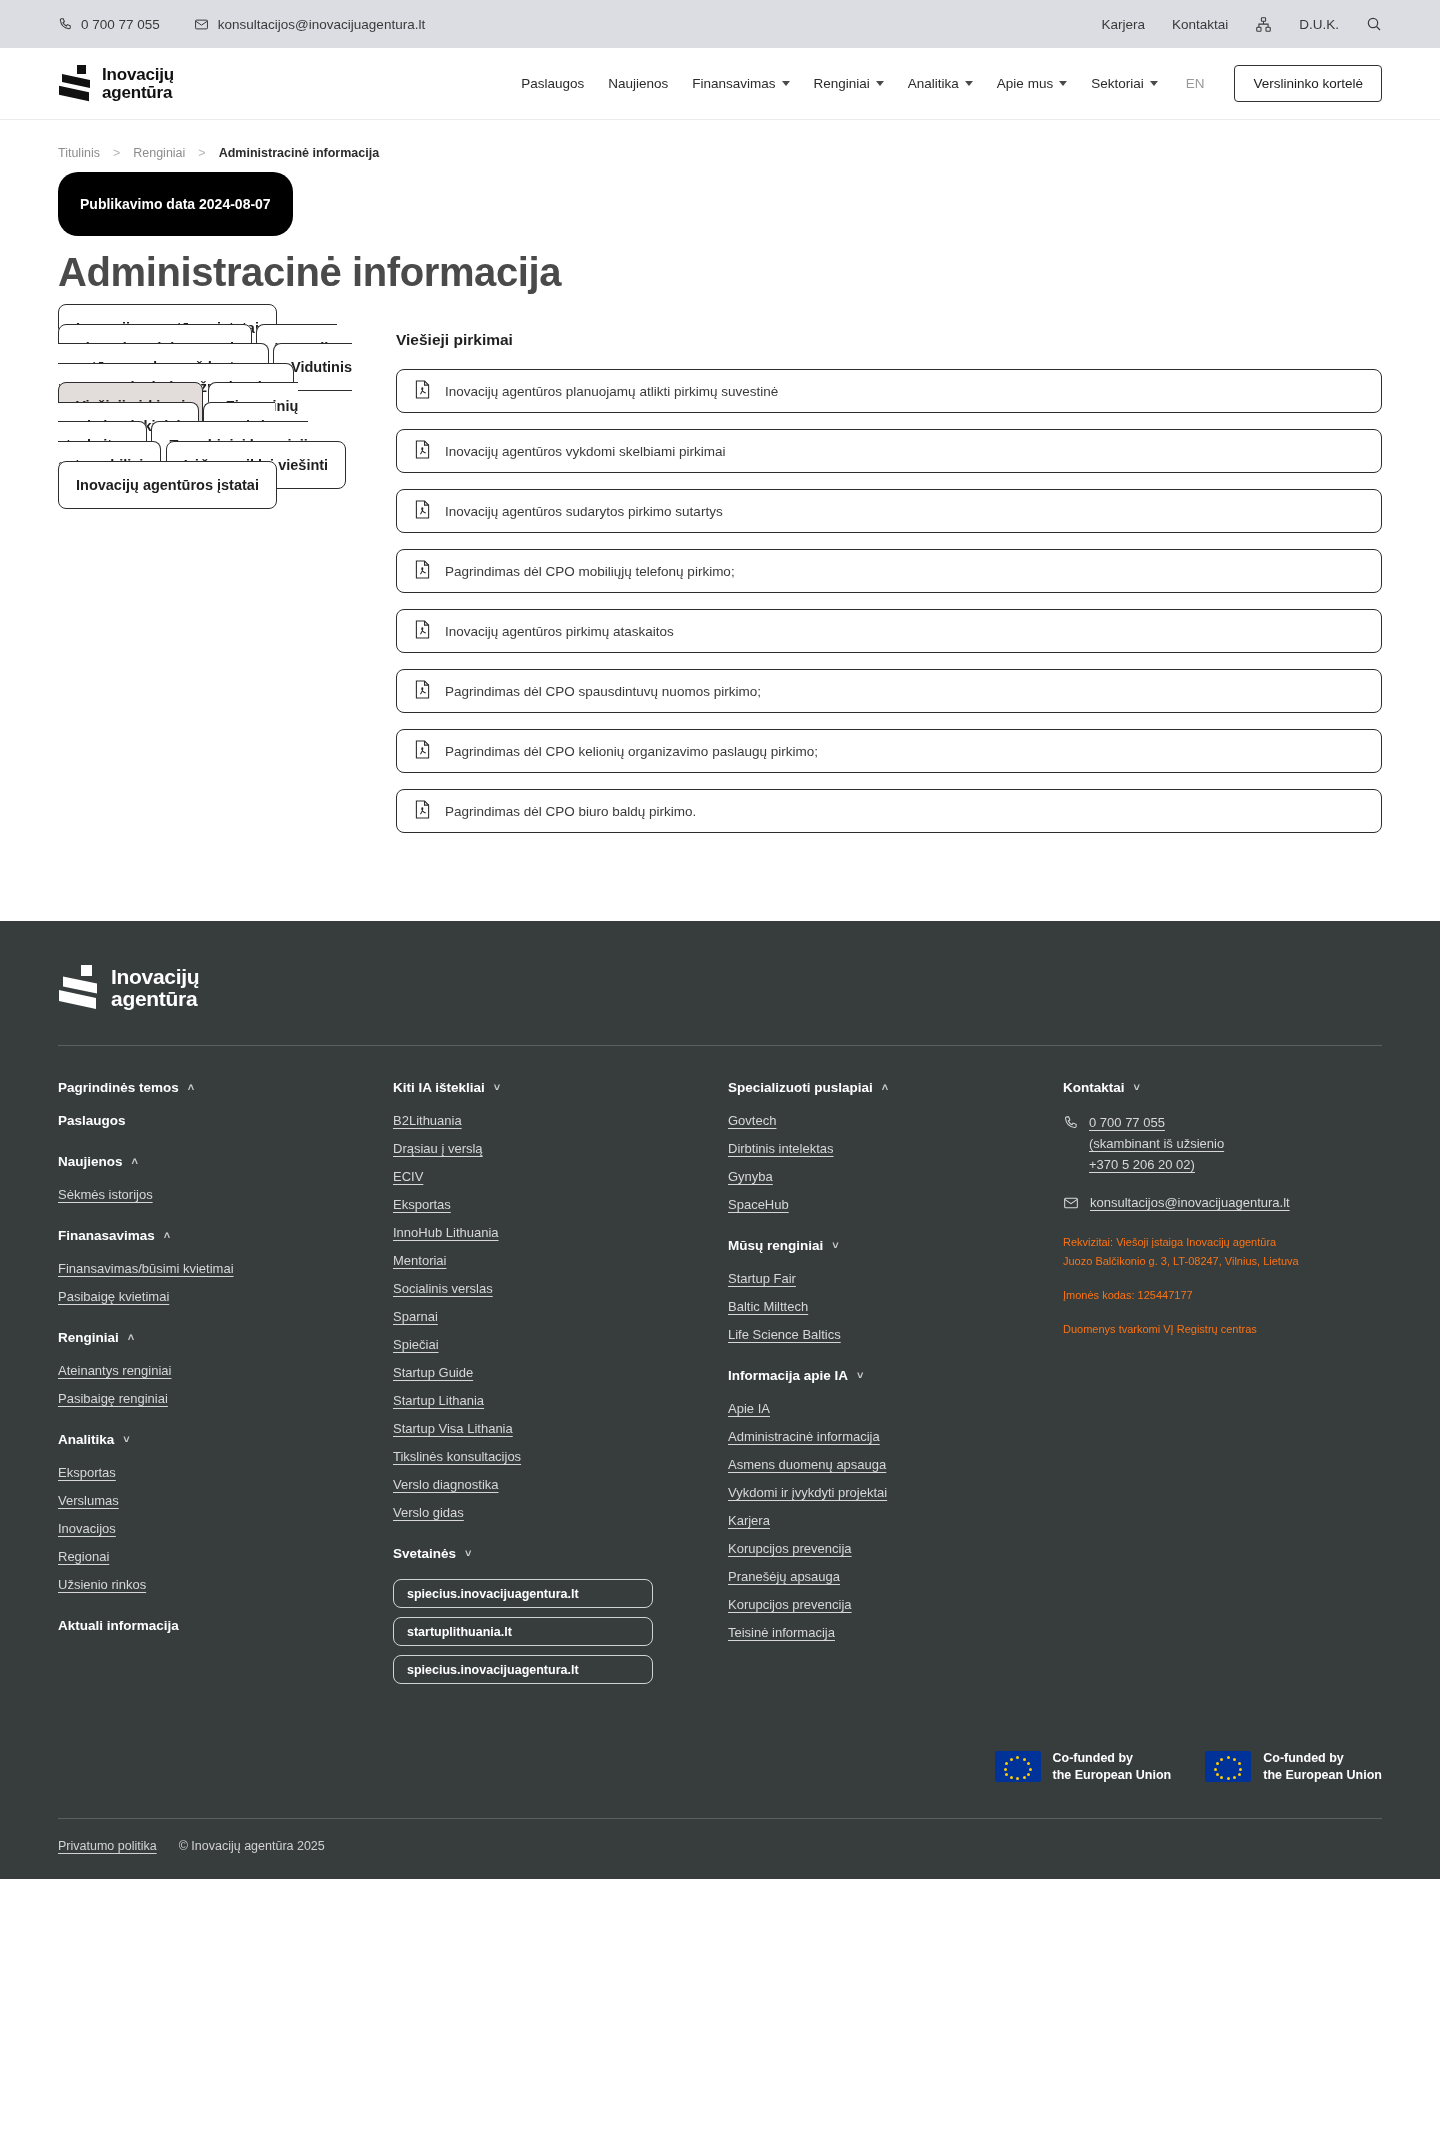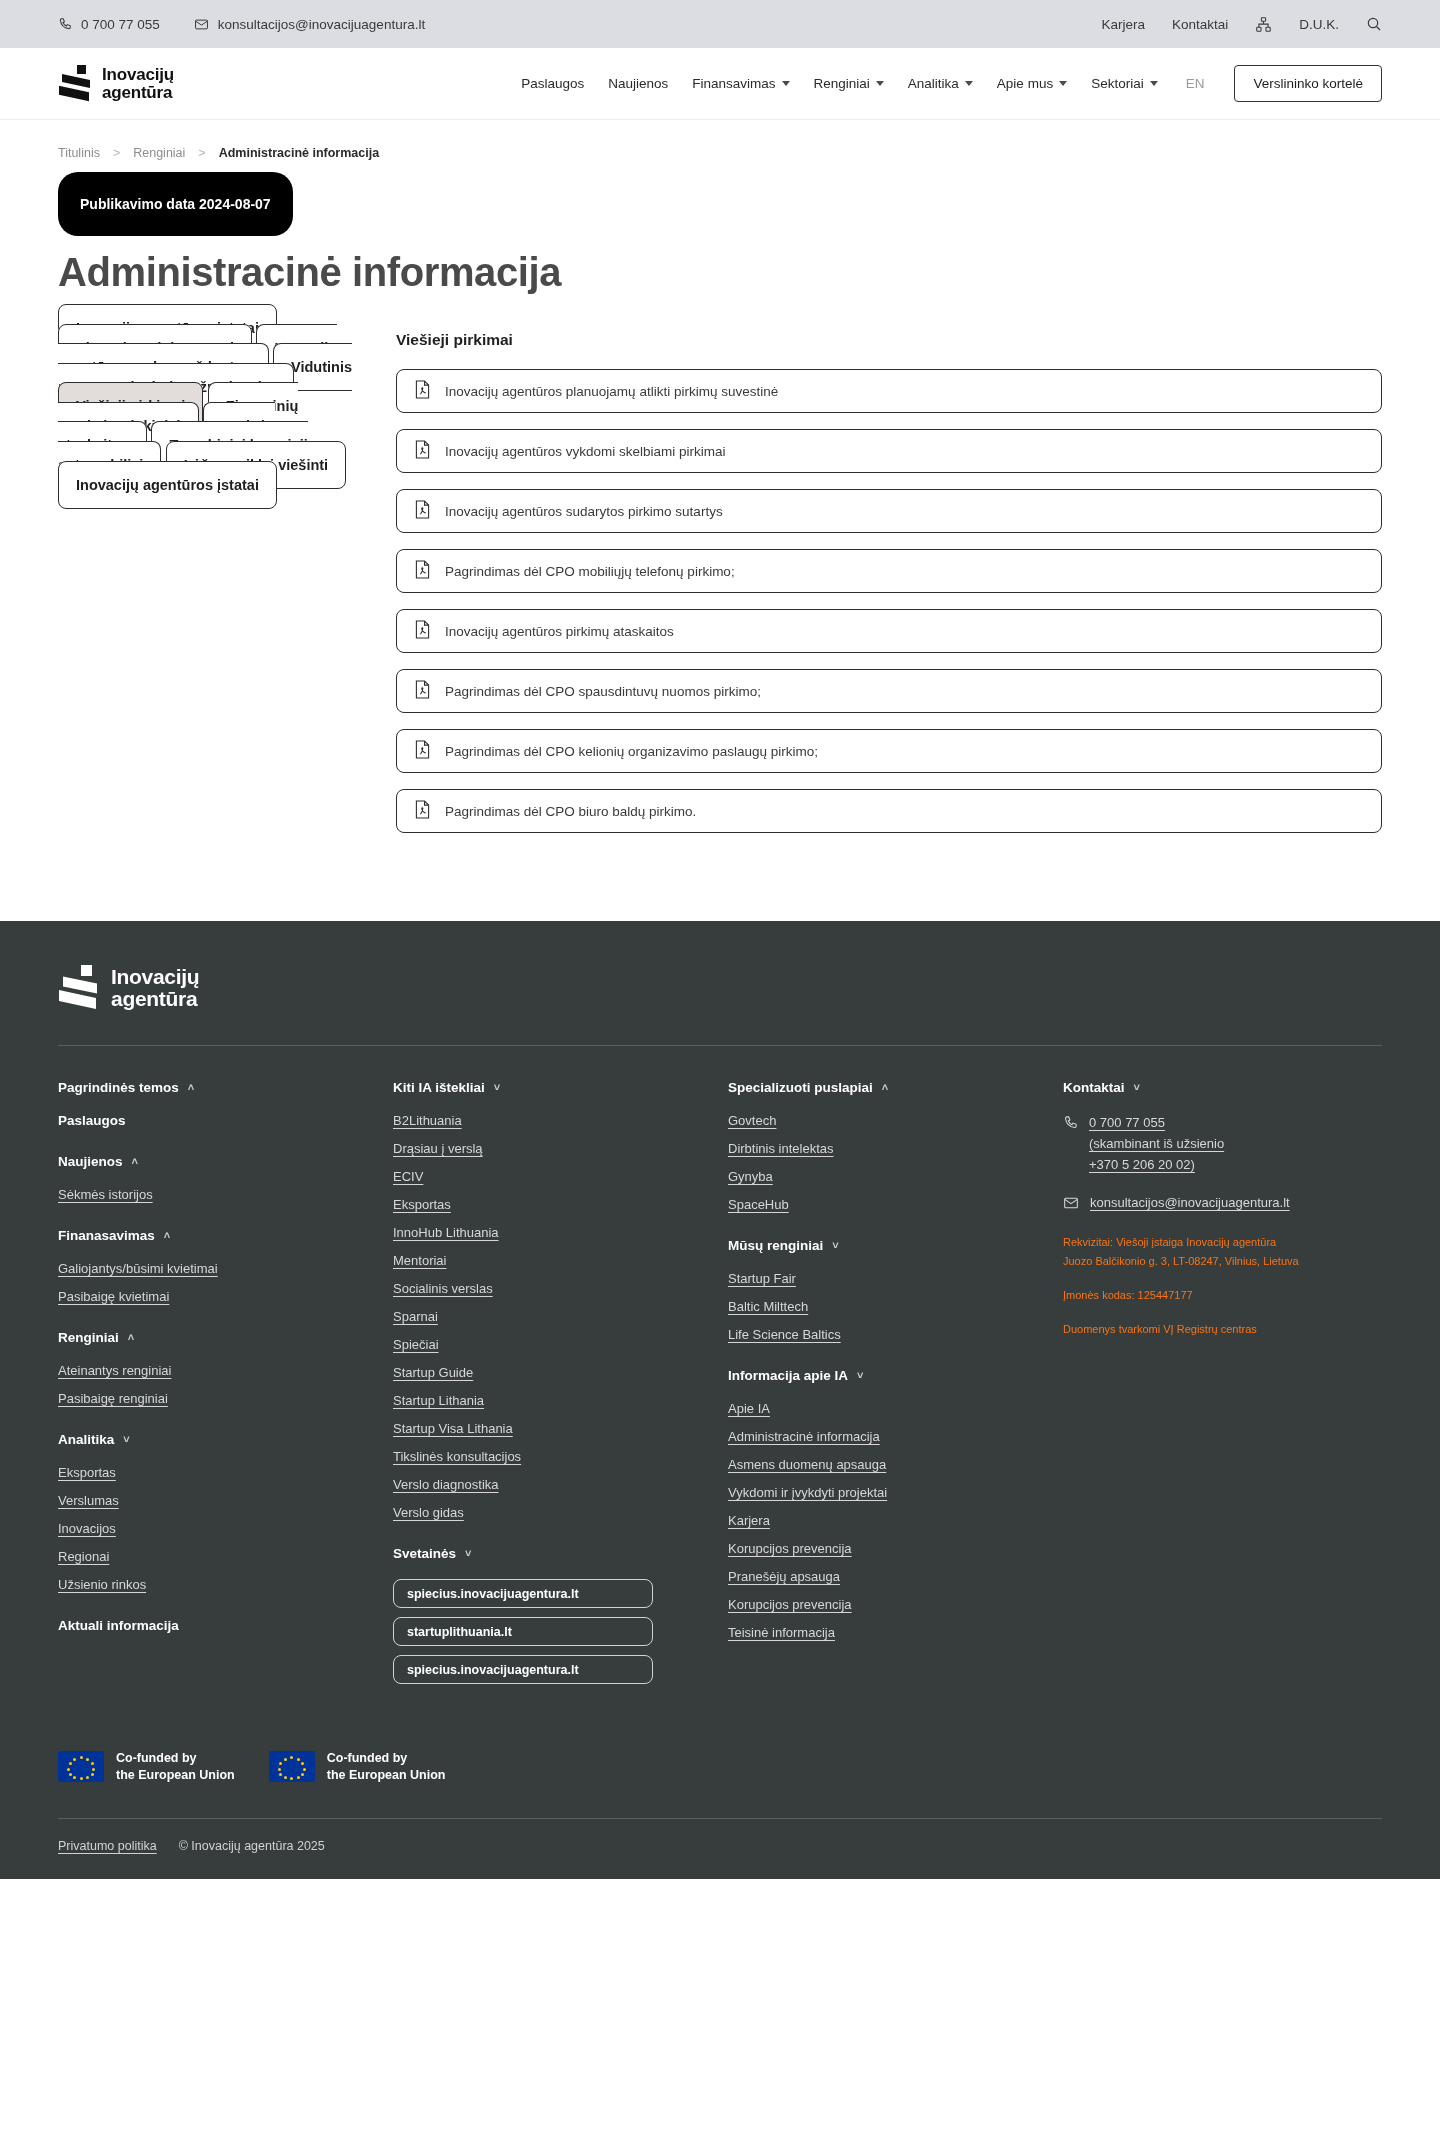--- a/index.html
+++ b/index.html
@@ -217,21 +217,21 @@
   
   .contact-row { display: flex; gap: 11px; margin-bottom: 18px; align-items: flex-start; }
   .contact-ico { padding-top: 2px; flex: 0 0 auto; }
   .contact-lines { font-size: 13px; color: #d7d7d7; line-height: 1.6; }
   .contact-lines .u { text-decoration: underline; text-underline-offset: 3px; display: block; }
   .contact-block { font-size: 11px; color: #f97316; line-height: 1.65; margin-bottom: 16px; }
 
   
   .eu-row {
     display: flex;
-    justify-content: flex-start;
+    justify-content: flex-end;
     gap: 34px;
     padding-bottom: 34px;
   }
   .eu-badge { display: flex; align-items: center; gap: 12px; }
   .eu-flag {
     width: 46px; height: 31px;
     background: #003399;
     border-radius: 2px;
     position: relative;
   }
@@ -470,21 +470,21 @@
           <span class="chev">˄</span>
         </div>
         <a class="flink">Sėkmės istorijos</a>
       </div>
 
       <div class="fgroup">
         <div class="fgroup-title">
           <span>Finanasavimas</span>
           <span class="chev">˄</span>
         </div>
-        <a class="flink">Galiojantys/būsimi kvietimai</a>
+        <a class="flink">Finansavimas/būsimi kvietimai</a>
         <a class="flink">Pasibaigę kvietimai</a>
       </div>
 
       <div class="fgroup">
         <div class="fgroup-title">
           <span>Renginiai</span>
           <span class="chev">˄</span>
         </div>
         <a class="flink">Ateinantys renginiai</a>
         <a class="flink">Pasibaigę renginiai</a>

